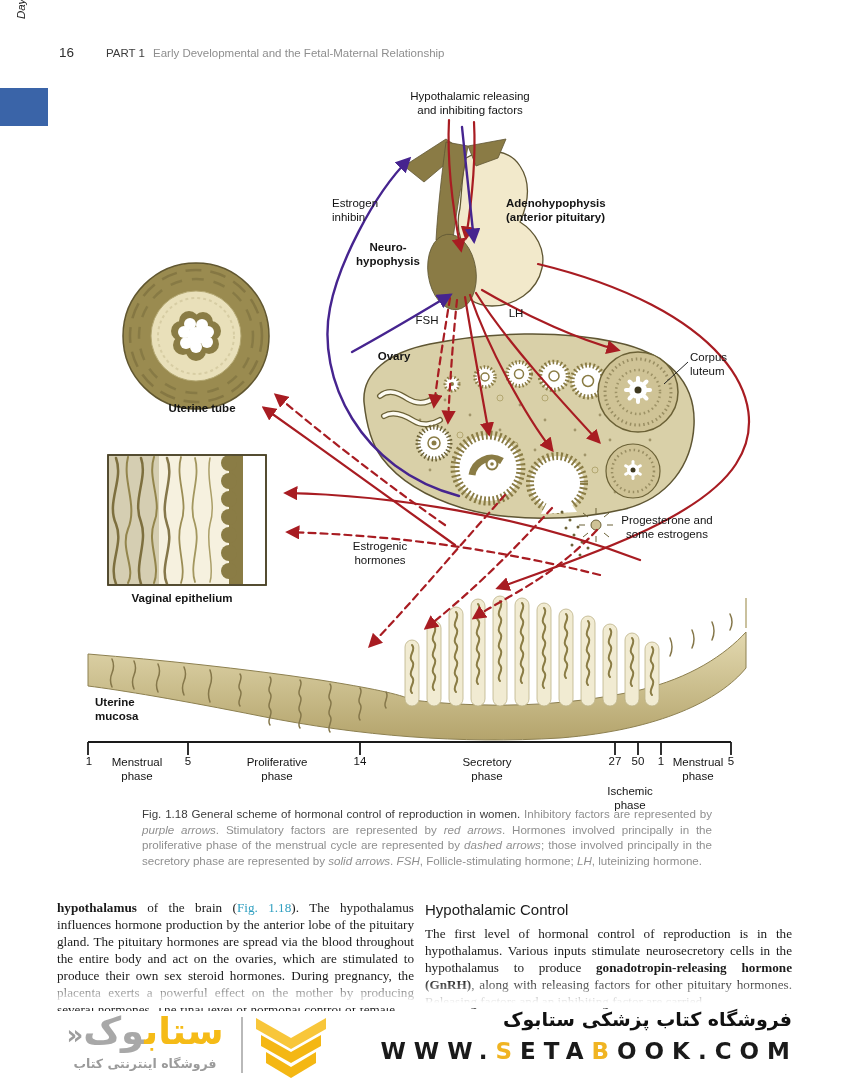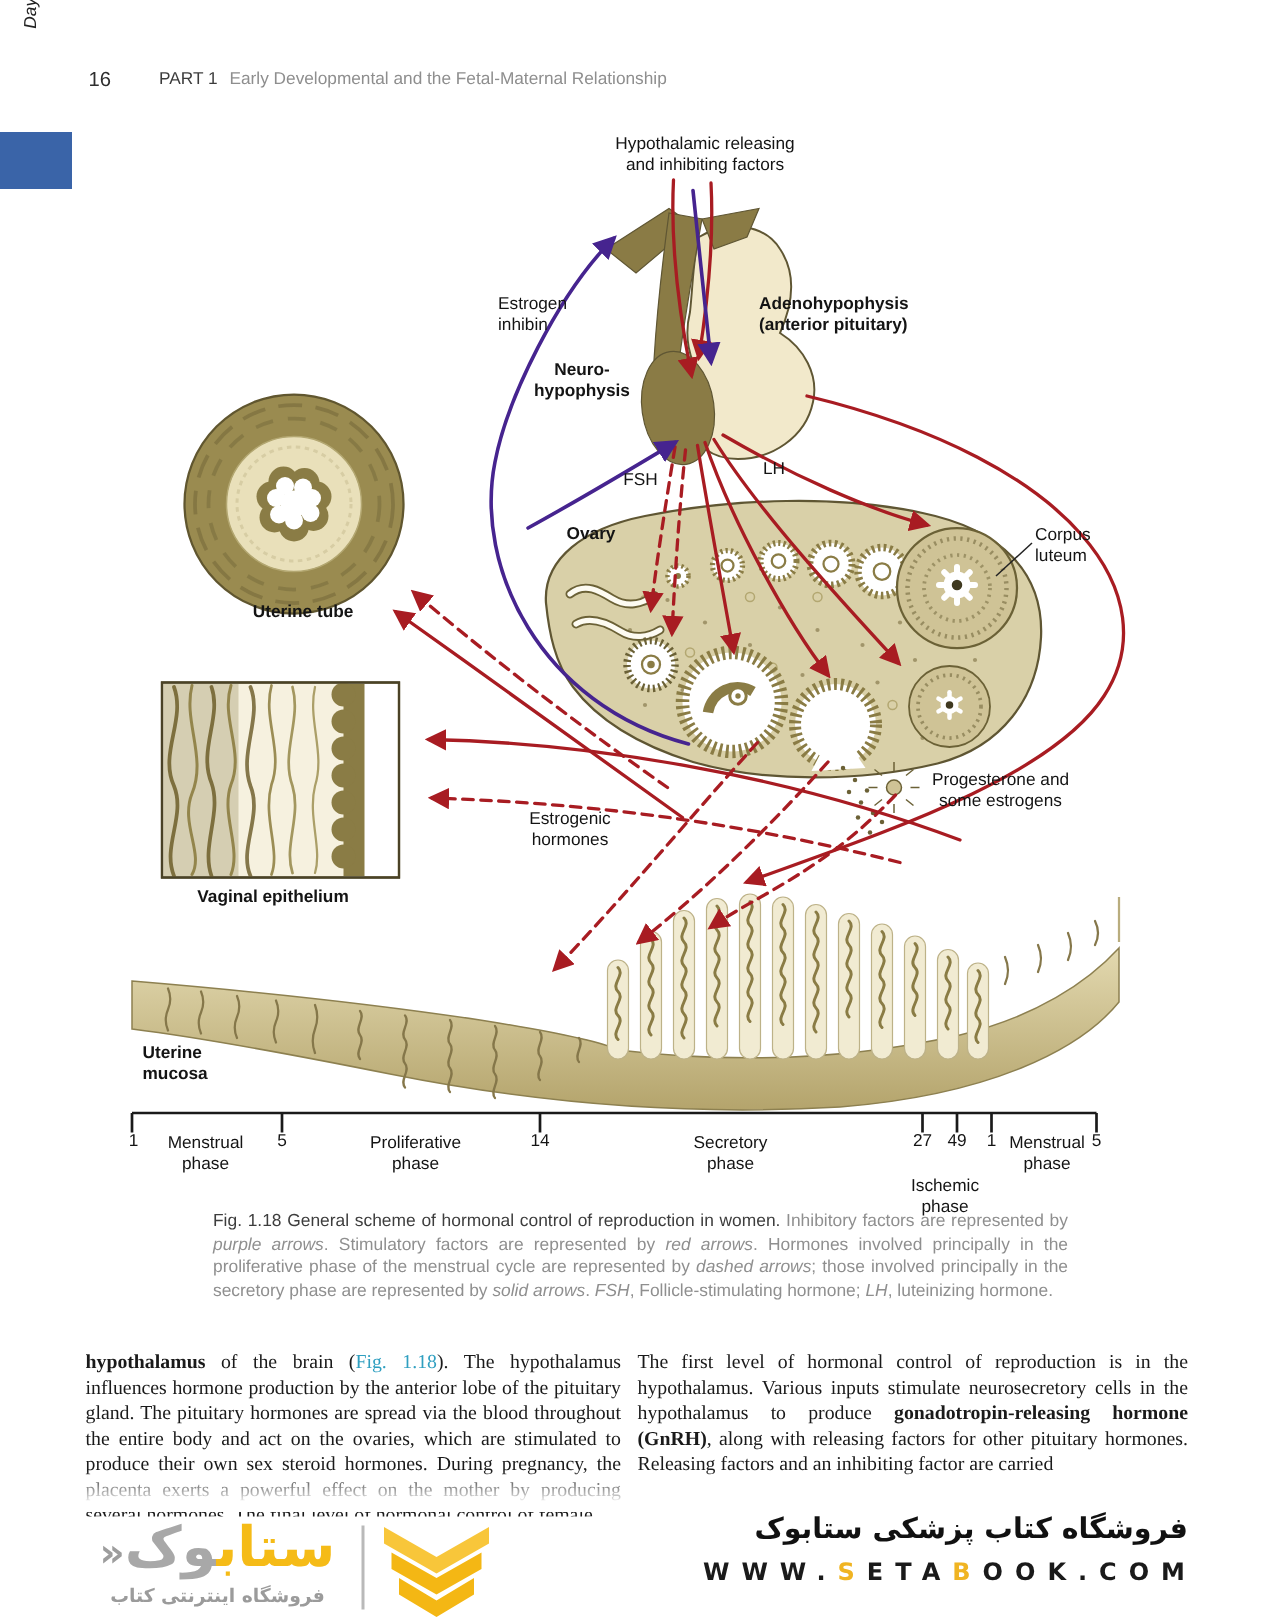--- a/index.html
+++ b/index.html
@@ -43,21 +43,21 @@
   .fa{font-family:"DejaVu Sans",sans-serif;}
   .wordmark{left:56px;top:1012px;width:178px;text-align:center;direction:rtl;
             font-size:37px;font-weight:bold;line-height:1.1;}
   .wm-main{color:#f5bb17;}
   .wm-tail{color:#a8a8a8;}
   .wm-mark{color:#9d9d9d;font-size:26px;}
   .tagline{left:56px;top:1056px;width:178px;text-align:center;font-size:12.5px;color:#9b9b9b;font-weight:bold;}
   .divider{left:241px;top:1017px;width:2px;height:56px;background:#b9b9b9;}
   .emblem{left:254px;top:1016px;}
   .storefa{right:52px;top:1008px;font-size:19px;font-weight:bold;color:#111;text-align:right;margin-left:20px;}
-  .url{right:46px;top:1038px;font-size:16px;font-weight:bold;letter-spacing:8px;
+  .url{right:46px;top:1038px;font-size:23px;font-weight:bold;letter-spacing:8px;
        color:#1a1a1a;white-space:nowrap;}
   .url .yellow{color:#f0b422;}
   svg{display:block;}
 </style>
 </head>
 <body>
 
 <div class="abs pagenum">16</div>
 <div class="abs partlbl">PART 1</div>
 <div class="abs parttitle">Early Developmental and the Fetal-Maternal Relationship</div>
@@ -369,21 +369,21 @@
 <div class="fl b" style="left:202px;top:402px">Uterine tube</div>
 <div class="fl b" style="left:182px;top:592px">Vaginal epithelium</div>
 <div class="fl b la" style="left:95px;top:696px">Uterine
 mucosa</div>
 
 <div class="days">Days</div>
 <div class="tk" style="left:89px">1</div>
 <div class="tk" style="left:188px">5</div>
 <div class="tk" style="left:360px">14</div>
 <div class="tk" style="left:615px">27</div>
-<div class="tk" style="left:638px">49</div>
+<div class="tk" style="left:638px">50</div>
 <div class="tk" style="left:661px">1</div>
 <div class="tk" style="left:731px">5</div>
 <div class="ph" style="left:137px">Menstrual
 phase</div>
 <div class="ph" style="left:277px">Proliferative
 phase</div>
 <div class="ph" style="left:487px">Secretory
 phase</div>
 <div class="ph" style="left:630px;top:784px">Ischemic
 phase</div>
@@ -392,20 +392,21 @@
 
 <div class="abs caption">
   <span class="cb">Fig. 1.18  General scheme of hormonal control of reproduction in women. </span><span>Inhibitory factors are represented by </span><span class="ci">purple arrows</span><span>. Stimulatory factors are represented by </span><span class="ci">red arrows</span><span>. Hormones involved principally in the proliferative phase of the menstrual cycle are represented by </span><span class="ci">dashed arrows</span><span>; those involved principally in the secretory phase are represented by </span><span class="ci">solid arrows</span><span>. </span><span class="ci">FSH</span><span>, Follicle-stimulating hormone; </span><span class="ci">LH</span><span>, luteinizing hormone.</span>
 </div>
 
 <div class="abs bodywrap">
   <div class="col left">
     <span class="bser">hypothalamus</span><span> of the brain (</span><span class="teal">Fig. 1.18</span><span>). The hypothalamus influences hormone production by the anterior lobe of the pituitary gland. The pituitary hormones are spread via the blood throughout the entire body and act on the ovaries, which are stimulated to produce their own sex steroid hormones. During pregnancy, the placenta exerts a powerful effect on the mother by producing several hormones. The final level of hormonal control of female</span>
   </div>
   <div class="col right">
+    <div class="bheading">Hypothalamic Control</div>
     <span>The first level of hormonal control of reproduction is in the hypothalamus. Various inputs stimulate neurosecretory cells in the hypothalamus to produce </span><span class="bser">gonadotropin-releasing hormone (GnRH)</span><span>, along with releasing factors for other pituitary hormones. Releasing factors and an inhibiting factor are carried</span>
   </div>
 </div>
 <div class="abs fade"></div>
 
 <div class="abs wordmark fa">
   <span class="wm-main">ستاب</span><span class="wm-tail">وک</span><span class="wm-mark">«</span>
 </div>
 <div class="abs tagline fa">فروشگاه اینترنتی کتاب</div>
 <div class="abs divider"></div>

